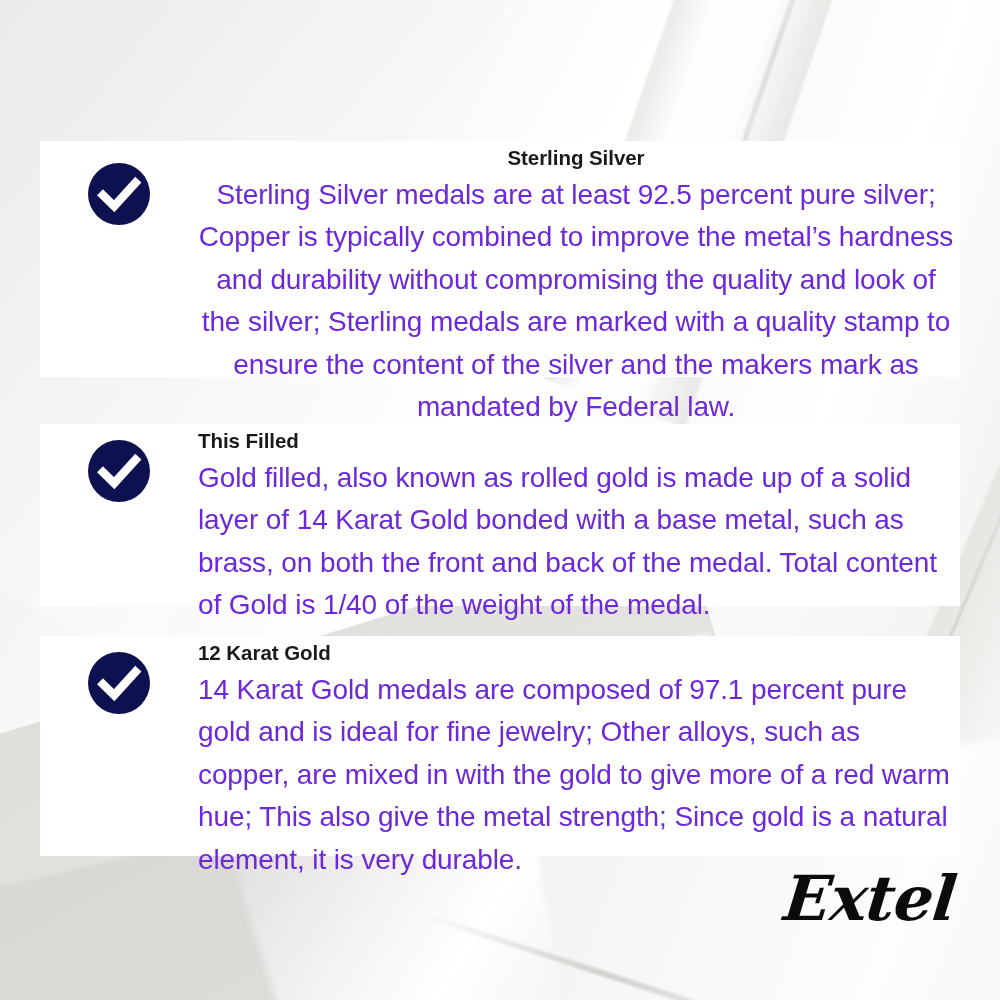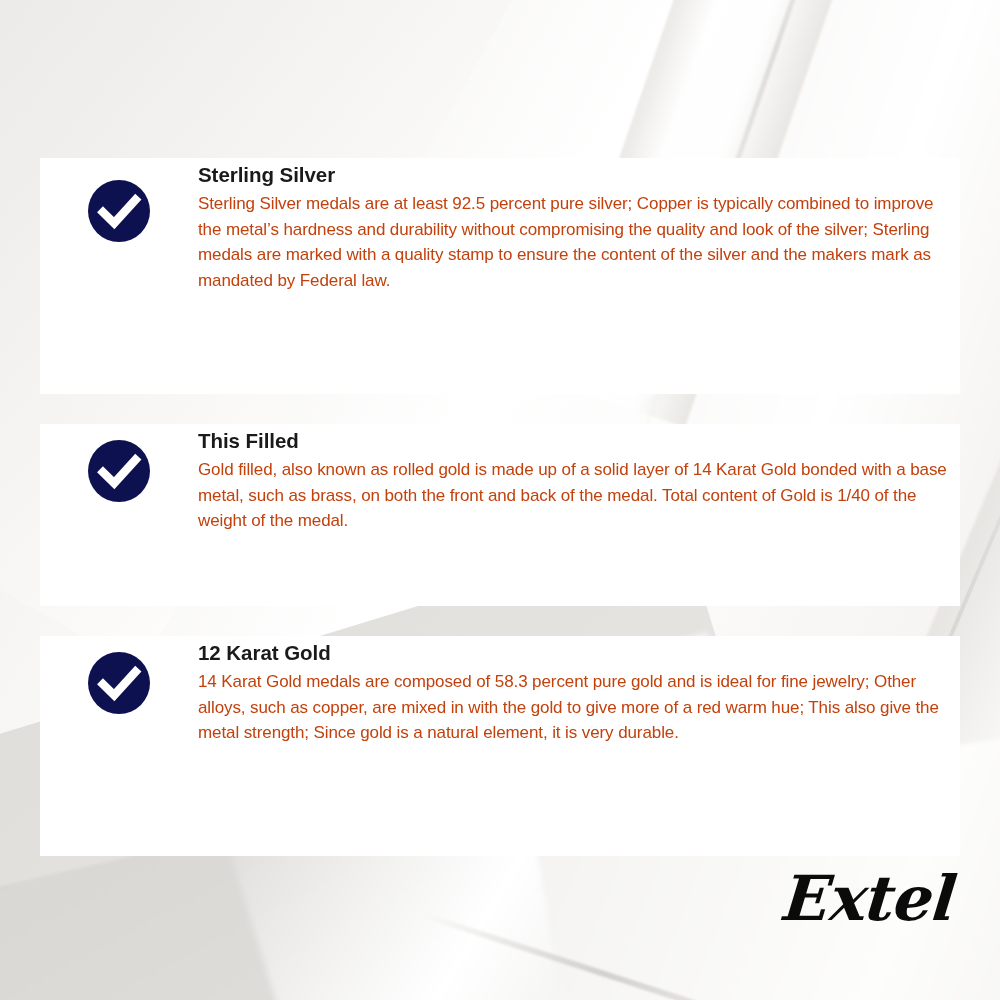--- a/index.html
+++ b/index.html
@@ -144,21 +144,21 @@
 
   
   .card {
     position: absolute;
     left: 40px;
     width: 920px;
     background: #ffffff;
     box-sizing: border-box;
     padding: 0;
   }
-  #card-0 { top: 158px;  height: 236px; }
+  #card-0 { top: 141px;  height: 236px; text-align: center; }
   #card-1 { top: 424px;  height: 182px; }
   #card-2 { top: 636px;  height: 220px; }
 
   .check-icon {
     position: absolute;
     left: 48px;
     width: 62px;
     height: 62px;
   }
   #card-0 .check-icon { top: 22px; }
@@ -181,23 +181,23 @@
     font-size: 20.5px;
     font-weight: 700;
     color: #1a1a1a;
     line-height: 1.45;
     margin: 0;
     padding-top: 2px;
     letter-spacing: -0.05px;
   }
 
   .card-text {
-    font-size: 17px;
+    font-size: 28px;
     font-weight: 400;
-    color: #c2410c;
+    color: #6d28d9;
     line-height: 1.52;
     margin: 0;
     padding-top: 1px;
     letter-spacing: -0.1px;
   }
 
   
   .logo {
     position: absolute;
     left: 770px;
@@ -277,21 +277,21 @@
 
   <div class="card" id="card-2">
     <span class="check-icon">
       <svg viewBox="0 0 62 62" xmlns="http://www.w3.org/2000/svg">
         <circle cx="31" cy="31" r="31" fill="#0d1150"></circle>
         <path d="M15 32.2 L26.2 43.2 L47.5 19.8" fill="none" stroke="#ffffff" stroke-width="8.4" stroke-linecap="square" stroke-linejoin="miter"></path>
       </svg>
     </span>
     <div class="card-body">
       <div class="card-heading">12 Karat Gold</div>
-      <p class="card-text">14 Karat Gold medals are composed of 58.3 percent pure gold and is ideal for fine jewelry; Other alloys, such as copper, are mixed in with the gold to give more of a red warm hue; This also give the metal strength; Since gold is a natural element, it is very durable.</p>
+      <p class="card-text">14 Karat Gold medals are composed of 97.1 percent pure gold and is ideal for fine jewelry; Other alloys, such as copper, are mixed in with the gold to give more of a red warm hue; This also give the metal strength; Since gold is a natural element, it is very durable.</p>
     </div>
   </div>
 
   <div class="logo">
     <span class="logo-script">Extel</span>
   </div>
 
 </div>
 
 </body></html>

